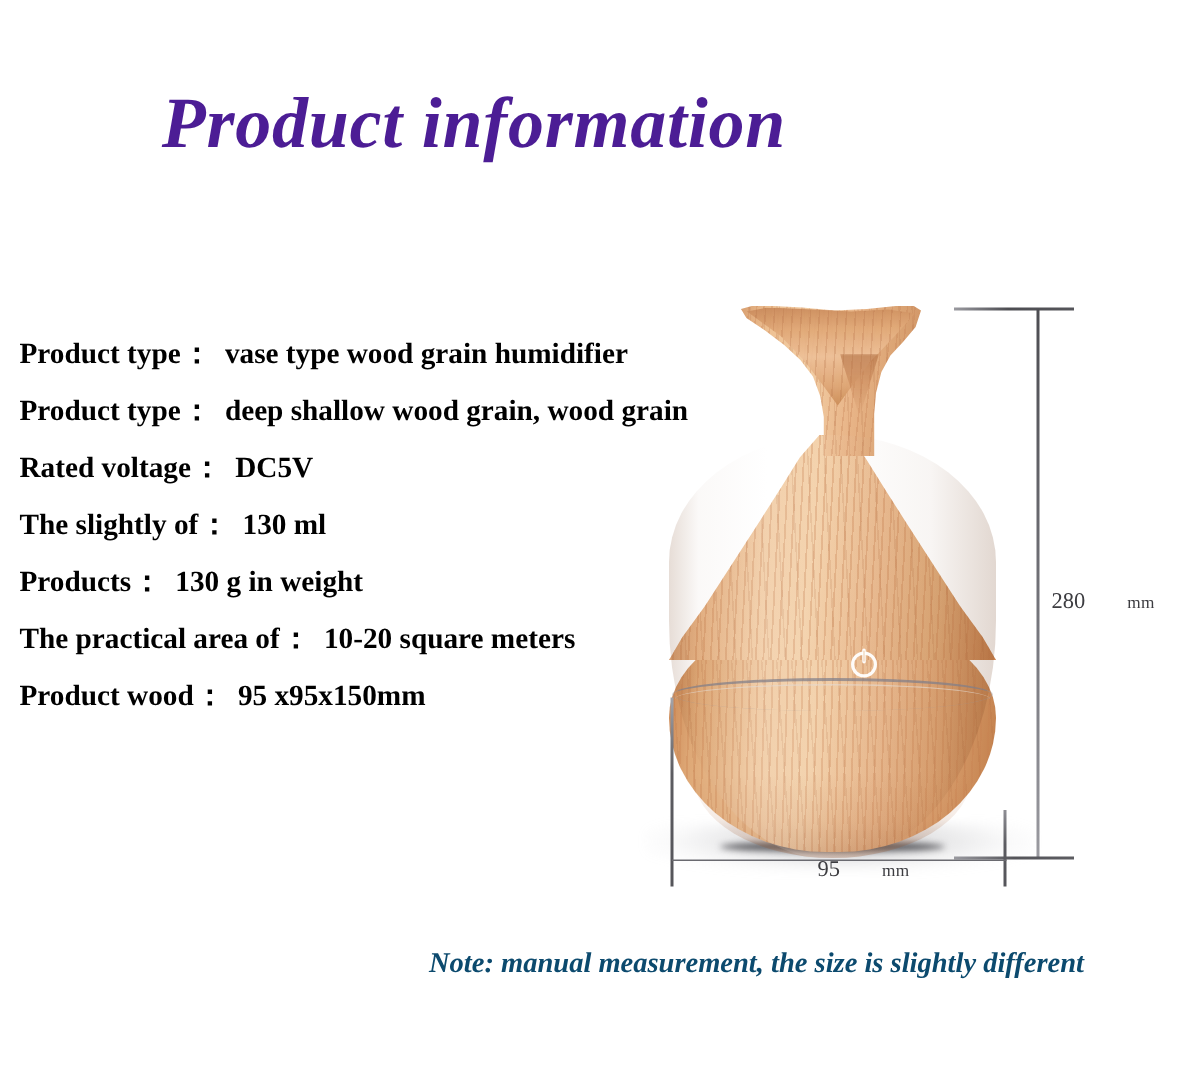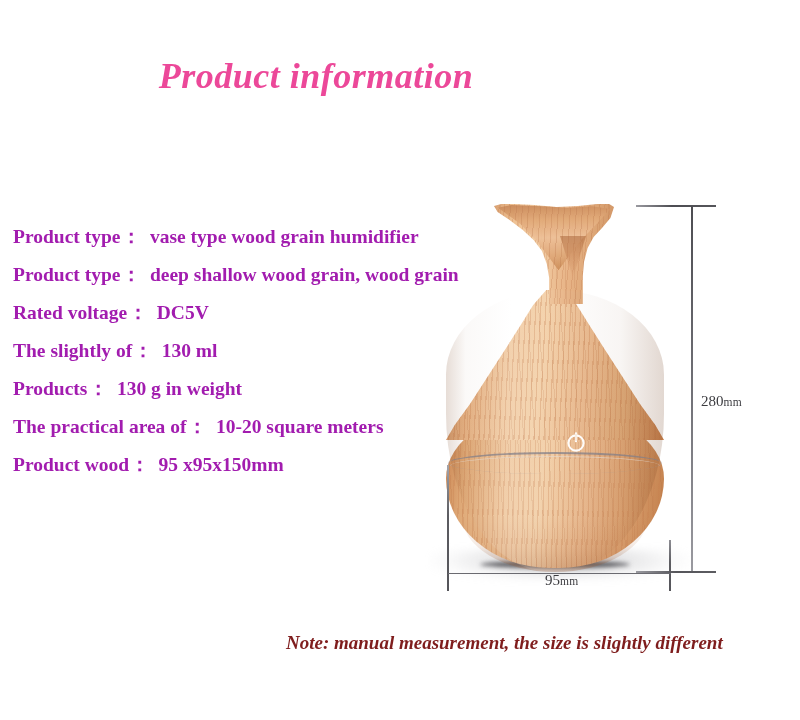--- a/index.html
+++ b/index.html
@@ -20,40 +20,40 @@
     background: #ffffff;
   }
 
   
   #title {
     position: absolute;
     left: 0;
     top: 55px;
     width: 632px;
     text-align: center;
-    font-size: 36px;
+    font-size: 48px;
     font-weight: bold;
     font-style: italic;
-    color: #ec4899;
+    color: #4c1d95;
     letter-spacing: 0.5px;
   }
 
   
   #spec-list {
     position: absolute;
     left: 13px;
     top: 222px;
     width: 520px;
   }
   .spec-row {
     height: 38px;
     line-height: 30px;
     font-size: 19.5px;
     font-weight: bold;
-    color: #a21caf;
+    color: #000000;
     white-space: nowrap;
   }
   .spec-label { }
   .spec-colon {
     display: inline-block;
     padding-left: 1px;
     padding-right: 9px;
   }
   .spec-value { }
 
@@ -327,21 +327,21 @@
     background: linear-gradient(90deg,#9a9aa0 0%,#55555a 50%,#5c5c61 100%);
   }
   #dim-v-label {
     position: absolute;
     left: 701px;
     top: 393px;
     font-size: 15px;
     color: #3c3c40;
     white-space: nowrap;
   }
-  .unit { font-size: 11.5px; letter-spacing: 0.2px; }
+  .unit { font-size: 11.5px; letter-spacing: 0.2px; padding-left: 28px; }
 
   #dim-h-line {
     left: 448px;
     top: 573px;
     width: 223px;
     height: 1.4px;
     background: linear-gradient(90deg,#6a6a70 0%,#6a6a70 100%);
   }
   #dim-h-tick-left {
     left: 447px;
@@ -368,21 +368,21 @@
 
   
   #note {
     position: absolute;
     left: 286px;
     top: 626px;
     width: 510px;
     font-size: 19px;
     font-style: italic;
     font-weight: bold;
-    color: #7f1d1d;
+    color: #0c4a6e;
     line-height: 33px;
   }
 </style>
 </head>
 <body>
 
 <div id="page">
 
   <div id="title">Product information</div>
 

